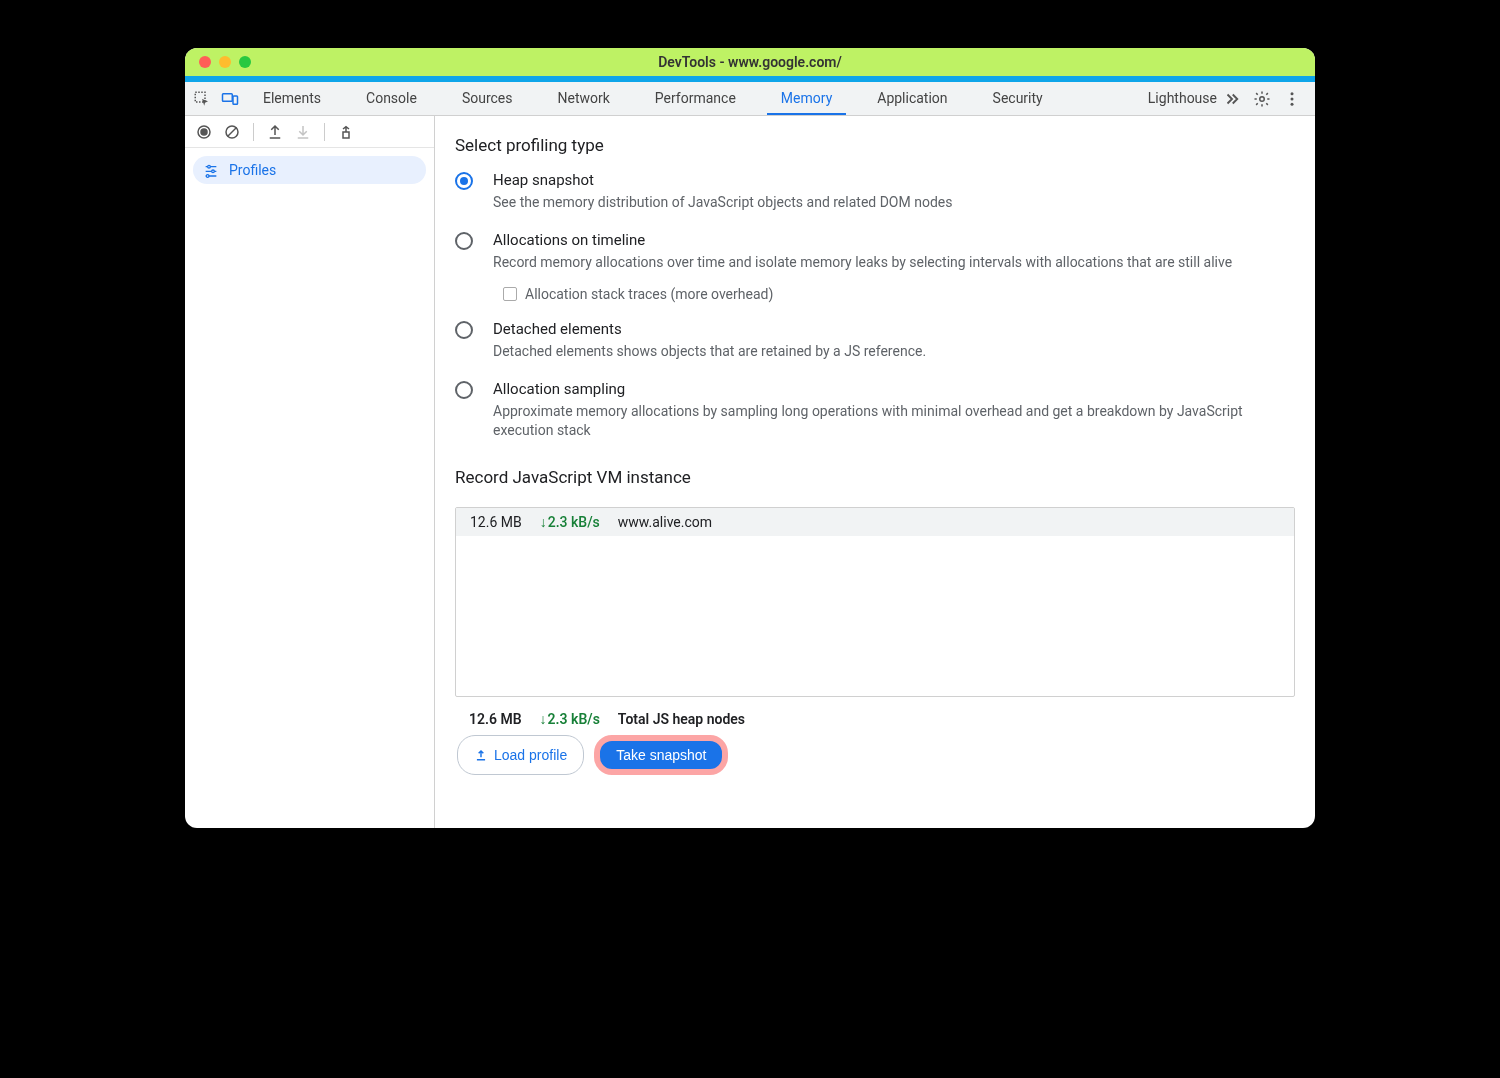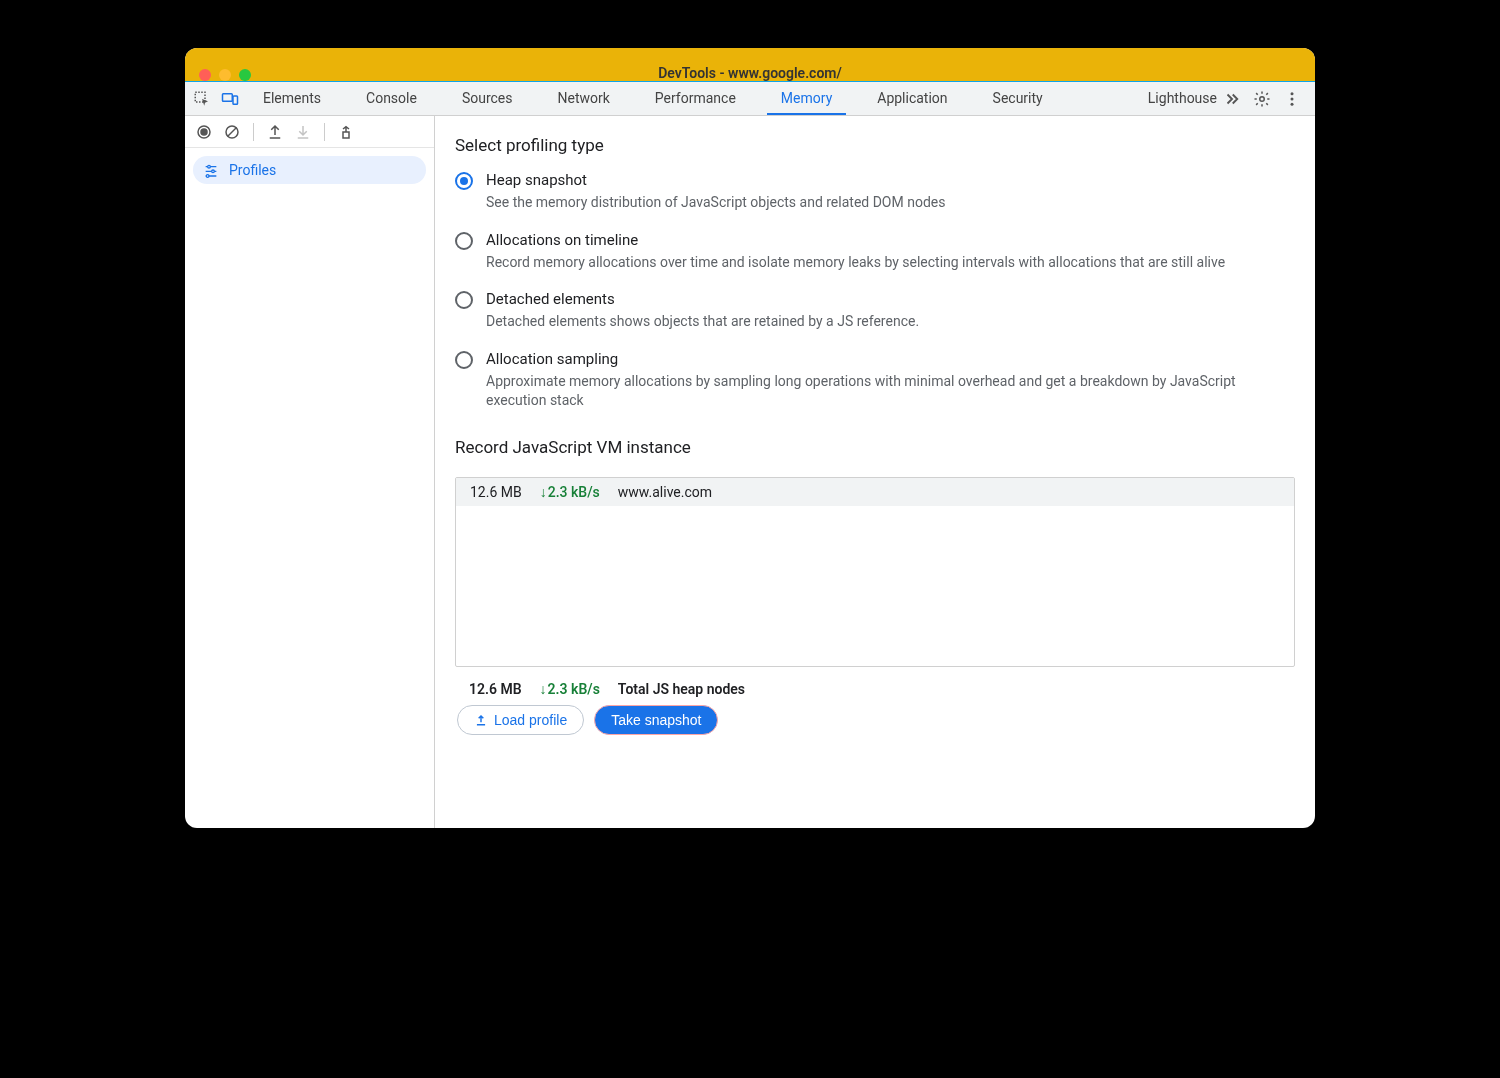--- a/index.html
+++ b/index.html
@@ -19,24 +19,24 @@
     height: 780px;
     background: #fff;
     border-radius: 12px;
     box-shadow: 0 20px 60px rgba(0,0,0,0.5);
     overflow: hidden;
     display: flex;
     flex-direction: column;
   }
   .titlebar {
     height: 34px;
-    background: #eab308;
-    border-bottom: 1px solid #0ea5e9;
-    display: flex;
-    align-items: flex-end;
+    background: #bef264;
+    border-bottom: 6px solid #0ea5e9;
+    display: flex;
+    align-items: center;
     position: relative;
   }
   .traffic-lights {
     display: flex;
     gap: 8px;
     padding-left: 14px;
   }
   .tl { width: 12px; height: 12px; border-radius: 50%; }
   .tl-close { background: #ff5f57; }
   .tl-min { background: #febc2e; }
@@ -140,21 +140,21 @@
     overflow-y: auto;
   }
   .section-heading {
     font-size: 17px;
     font-weight: 400;
     color: #202124;
     margin-bottom: 16px;
   }
   .option {
     display: flex;
-    gap: 13px;
+    gap: 20px;
     margin-bottom: 18px;
   }
   .radio {
     width: 18px; height: 18px;
     border: 2px solid #5f6368;
     border-radius: 50%;
     margin-top: 1px;
     flex-shrink: 0;
     position: relative;
     cursor: pointer;
@@ -245,21 +245,21 @@
     text-align: center;
   }
   .btn-outline {
     background: #fff;
     color: #1a73e8;
     border: 1px solid #c0c8d2;
   }
   .btn-primary {
     background: #1a73e8;
     color: #fff;
-    border: 1px solid #fca5a5;
+    border: 6px solid #fca5a5;
   }
 </style>
 </head>
 <body>
 
 <div class="window">
 
   <div class="titlebar">
     <div class="traffic-lights">
       <div class="tl tl-close"></div>
@@ -381,20 +381,24 @@
           <div class="option-title">Heap snapshot</div>
           <div class="option-desc">See the memory distribution of JavaScript objects and related DOM nodes</div>
         </div>
       </div>
 
       <div class="option">
         <div class="radio"></div>
         <div>
           <div class="option-title">Allocations on timeline</div>
           <div class="option-desc">Record memory allocations over time and isolate memory leaks by selecting intervals with allocations that are still alive</div>
+          <div class="sub-option">
+            <div class="checkbox"></div>
+            <span>Allocation stack traces (more overhead)</span>
+          </div>
         </div>
       </div>
 
       <div class="option">
         <div class="radio"></div>
         <div>
           <div class="option-title">Detached elements</div>
           <div class="option-desc">Detached elements shows objects that are retained by a JS reference.</div>
         </div>
       </div>

